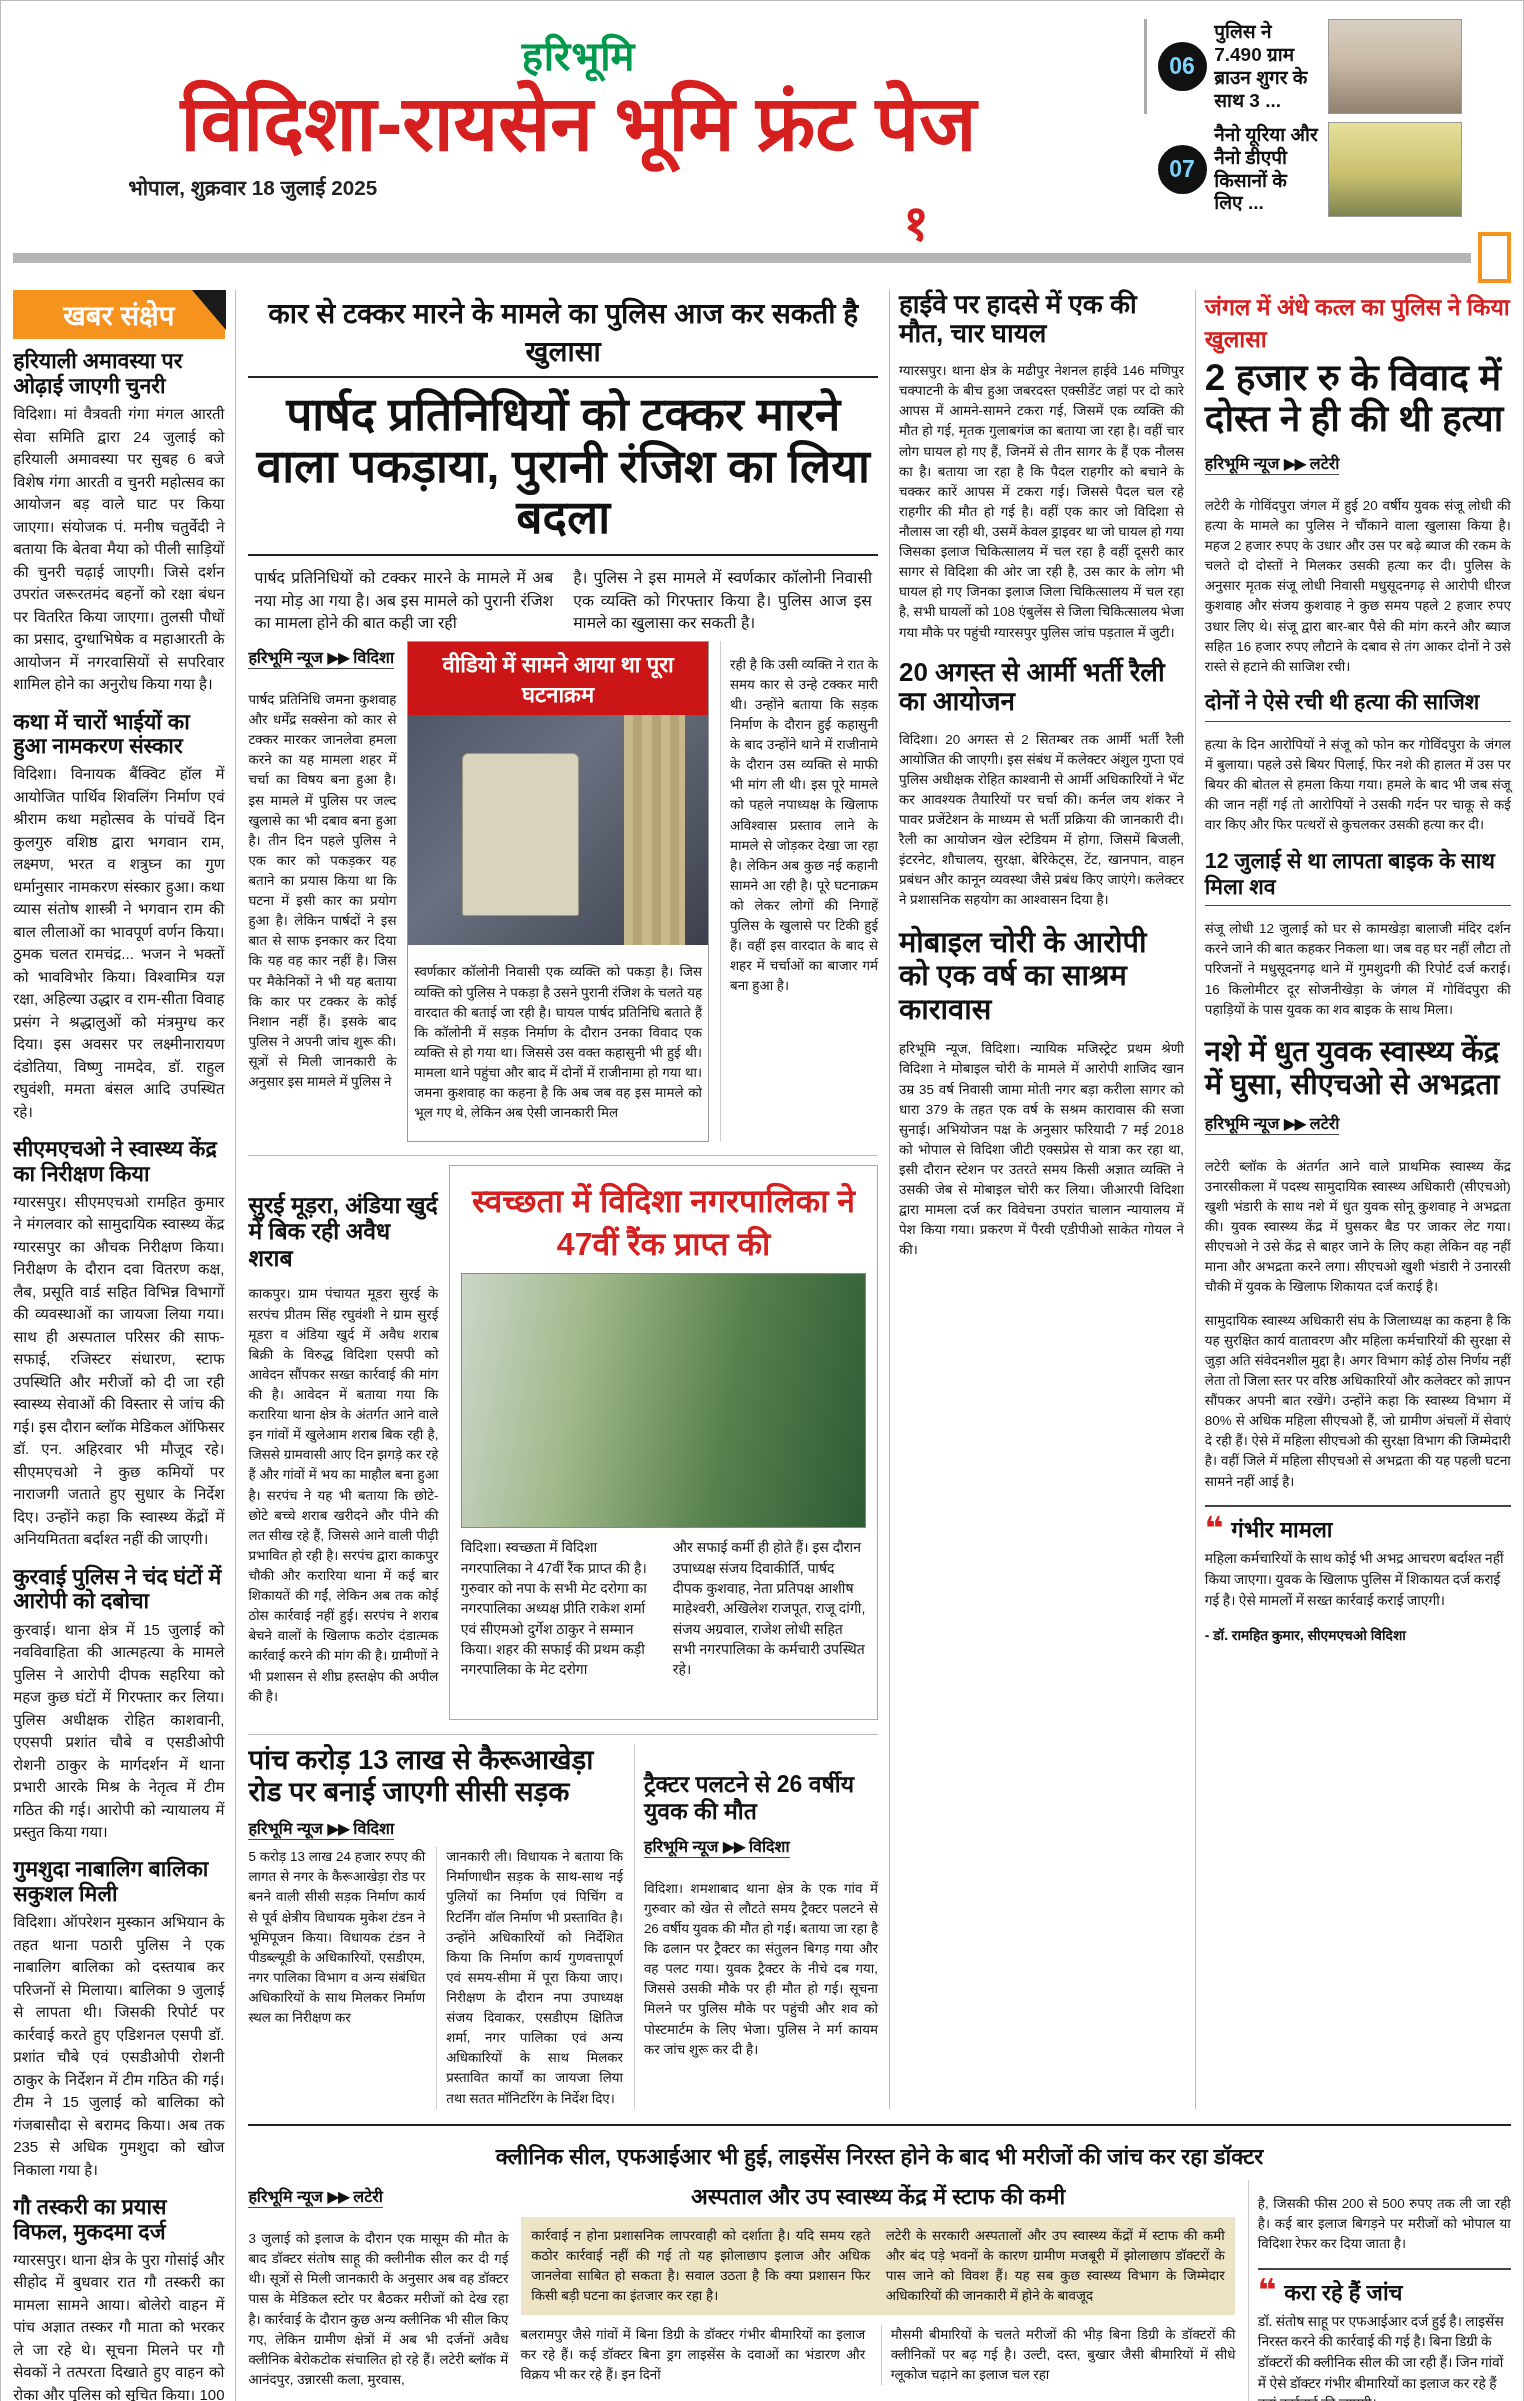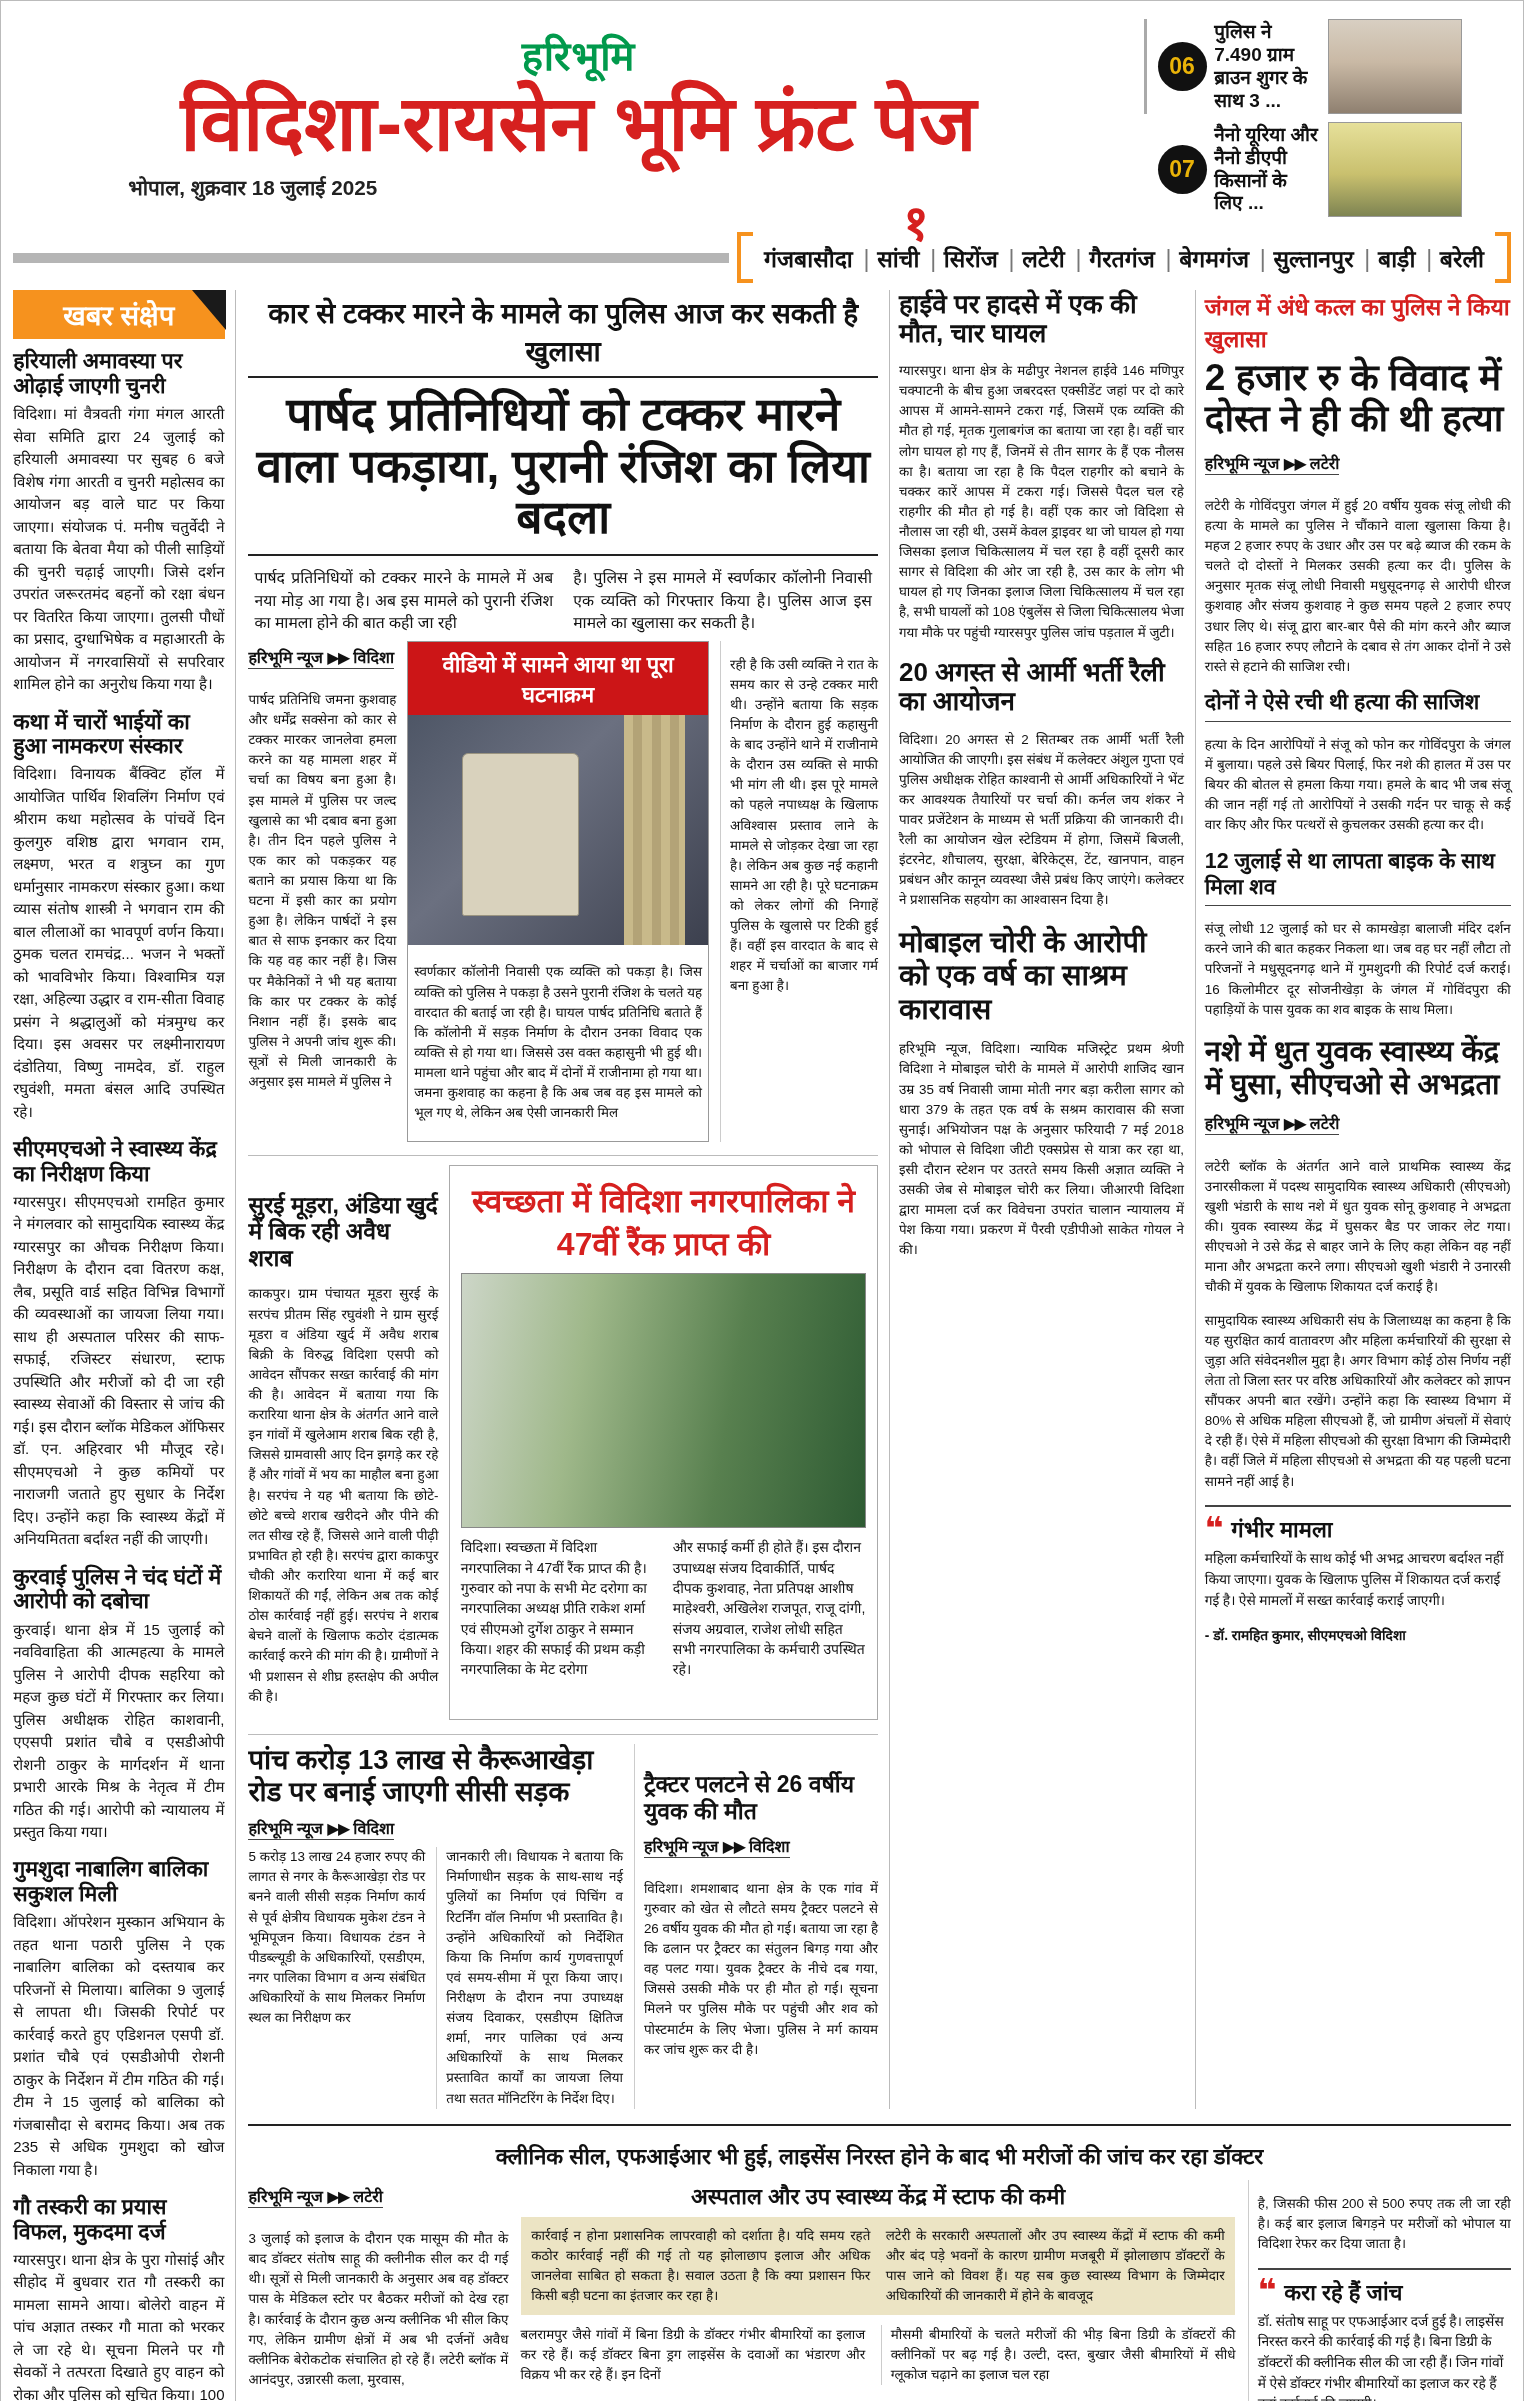--- a/index.html
+++ b/index.html
@@ -10,21 +10,21 @@
   .masthead{display:flex;align-items:flex-start;}
   .mast-main{flex:1;text-align:center;padding-top:18.4px;}
   .logo{font-size:40px;font-weight:bold;color:#019a4c;letter-spacing:0.8px;}
   .paper-title{font-size:77px;font-weight:bold;color:#d6201f;line-height:1.02;margin-top:1.5px;}
   .dateline{font-size:20.7px;font-weight:bold;color:#222;text-align:left;margin:10.7px 0 0 115px;}
   .mast-briefs{width:367px;padding-top:10.7px;}
   .brief{display:flex;gap:9.2px;align-items:center;margin-bottom:7.7px;position:relative;
          border-left:3.1px solid #aaa;padding-left:10.7px;}
   .brief.b2{border-left:none;border-right:0;padding-left:13.8px;}
   .brief-txt{display:flex;gap:7.7px;align-items:center;width:161px;}
-  .num-badge{min-width:49px;height:49px;border-radius:50%;background:#111;color:#eab308;
+  .num-badge{min-width:49px;height:49px;border-radius:50%;background:#111;color:#7dd3fc;
              font-size:23px;font-weight:bold;display:flex;align-items:center;justify-content:center;}
   .brief-label{font-size:19px;font-weight:bold;line-height:1.2;text-align:left;}
   .brief-photo{width:132px;height:93px;border:0.8px solid #999;}
   .ph-police{background:linear-gradient(180deg,#d8cfc2 0%,#c9b9a5 45%,#8f8070 100%);}
   .ph-meeting{background:linear-gradient(180deg,#e6e09a 0%,#c9c06e 55%,#7e8452 100%);}
   
   .nav-band{display:flex;align-items:center;margin:7.7px 0 6.1px;position:relative;}
   .gray-rule{flex:1;height:10.7px;background:#b5b5b5;}
   .pagenum{position:absolute;right:582px;top:-44px;color:#d6201f;font-size:49px;font-weight:bold;}
   .nav-box{display:flex;align-items:center;margin-left:7.7px;}
@@ -138,31 +138,20 @@
         <div class="brief-photo ph-meeting"></div>
       </div>
     </div>
   </header>
 
   <div class="nav-band">
     <span class="pagenum">१</span>
     <div class="gray-rule"></div>
     <div class="nav-box">
       <span class="bracket l"></span>
-      <div class="towns">
-          <span class="nav-item">गंजबासौदा</span>
-          <span class="nav-item">सांची</span>
-          <span class="nav-item">सिरोंज</span>
-          <span class="nav-item">लटेरी</span>
-          <span class="nav-item">गैरतगंज</span>
-          <span class="nav-item">बेगमगंज</span>
-          <span class="nav-item">सुल्तानपुर</span>
-          <span class="nav-item">बाड़ी</span>
-          <span class="nav-item">बरेली</span>
-        </div>
       <span class="bracket r"></span>
     </div>
   </div>
 
   <div class="content">
 
     <aside class="rule-r">
       <div class="sb-banner">खबर संक्षेप</div>
       <div>
   <div class="sb-item">

